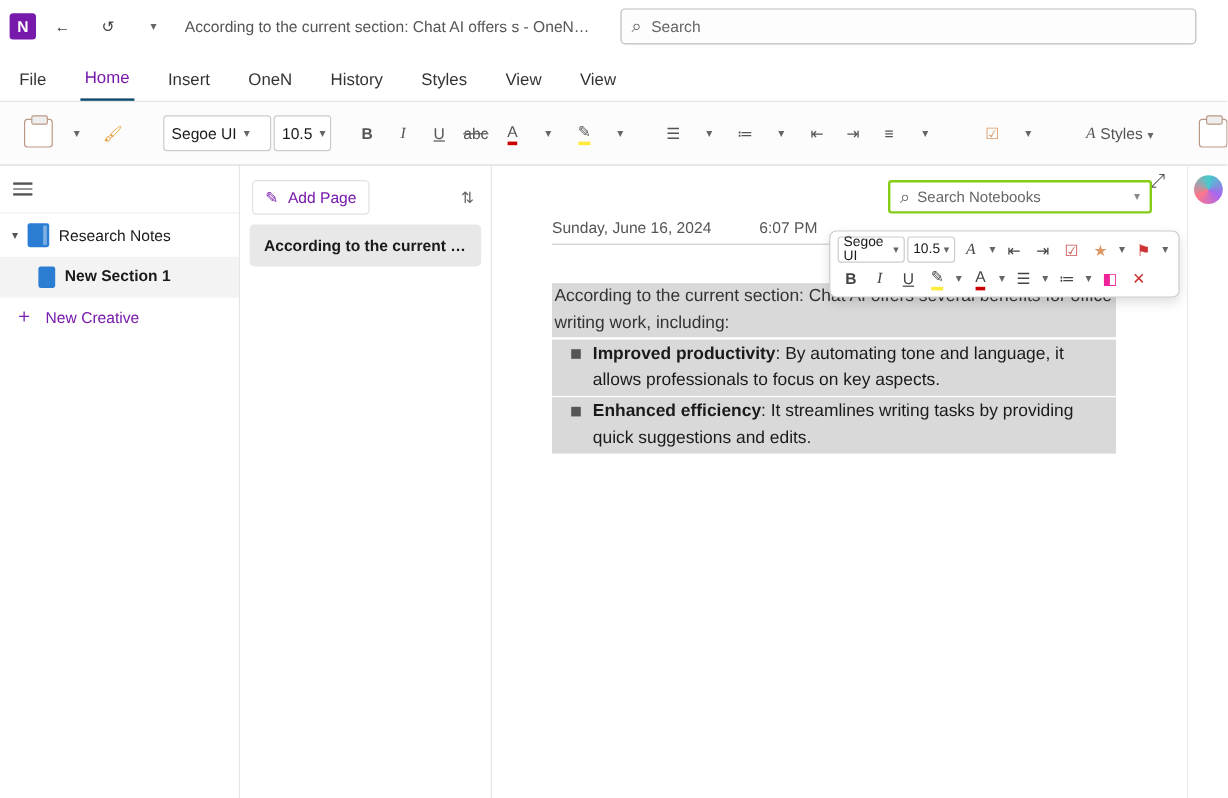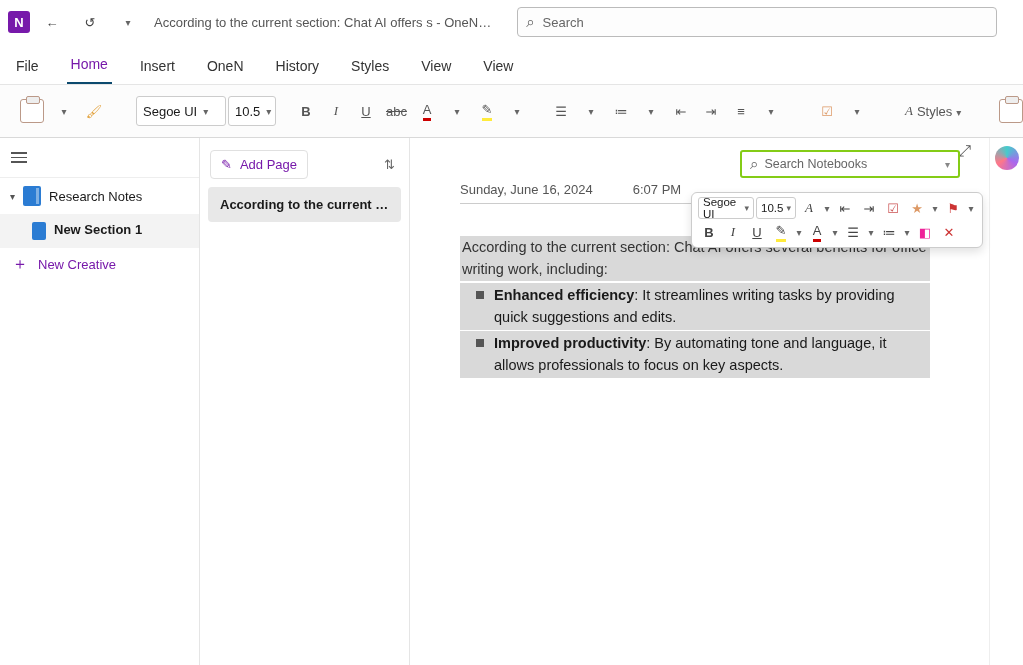--- a/index.html
+++ b/index.html
@@ -228,25 +228,25 @@
         <div class="page-date">
           <span>Sunday, June 16, 2024</span>
           <span>6:07 PM</span>
         </div>
 
         <div class="note-block">
           <div class="note-text">According to the current section: Chat AI offers several benefits for office writing work, including:</div>
           <ul class="note-ul">
             <li>
               <span class="bullet"></span>
-              <span class="li-body"><b>Enhanced efficiency</b><span>: It streamlines writing tasks by providing quick suggestions and edits.</span></span>
+              <span class="li-body"><b>Improved productivity</b><span>: By automating tone and language, it allows professionals to focus on key aspects.</span></span>
             </li>
             <li>
               <span class="bullet"></span>
-              <span class="li-body"><b>Improved productivity</b><span>: By automating tone and language, it allows professionals to focus on key aspects.</span></span>
+              <span class="li-body"><b>Enhanced efficiency</b><span>: It streamlines writing tasks by providing quick suggestions and edits.</span></span>
             </li>
           </ul>
         </div>
 
         <div class="mini-tb">
           <div class="mini-row">
             <div class="mini-combo" style="width:56px;">
                 <span>Segoe UI</span>
                 <span class="chev">▾</span>
               </div>

